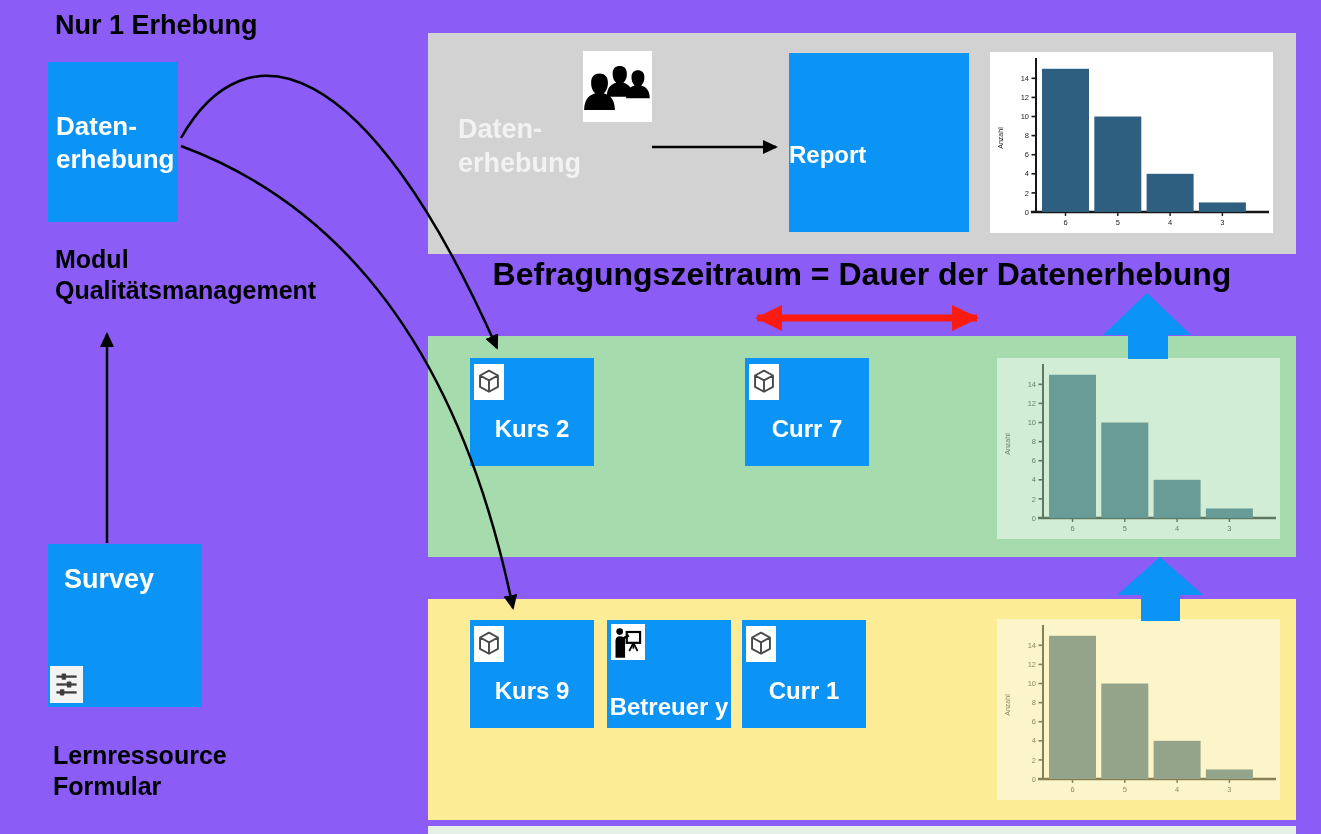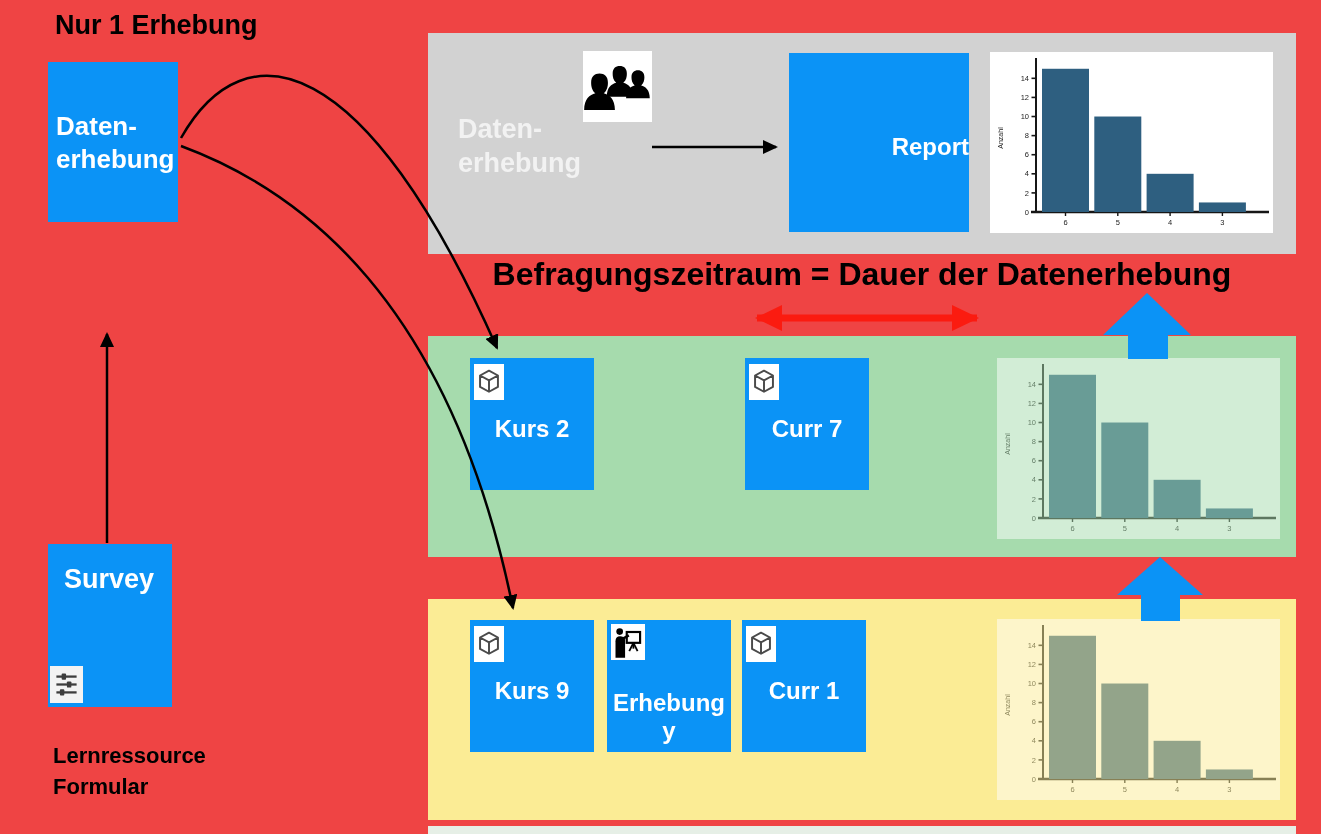--- a/index.html
+++ b/index.html
@@ -1,43 +1,43 @@
 <!DOCTYPE html>
 <html style="--blue: #0b93f6; --gray: #d2d2d2; --green: #a6dbad; --yellow: #fbec95; --strip: #e6efe6;"><head>
 <meta charset="utf-8">
 <style>
   html,body{margin:0;padding:0;background:#fff;}
   .canvas{
-    position:relative;width:1321px;height:834px;background:#ef4444;overflow:hidden;
+    position:relative;width:1321px;height:834px;background:#8b5cf6;overflow:hidden;
     font-family:"Liberation Sans","DejaVu Sans",sans-serif;
   }
   .panel{position:absolute;left:428px;width:868px;height:221px;}
   .panel.gray{top:33px;background:var(--gray);}
   .panel.green{top:336px;background:var(--green);}
   .panel.yellow{top:599px;background:var(--yellow);}
   .footer-strip{position:absolute;left:428px;top:826px;width:868px;height:8px;background:var(--strip);}
 
   .heading{position:absolute;font-weight:700;color:#000;white-space:pre-line;}
   .h-top{left:55px;top:10px;font-size:27px;}
   .h-modul{left:55px;top:244px;font-size:25px;line-height:31px;}
-  .h-lern{left:53px;top:740px;font-size:22px;line-height:31px;}
+  .h-lern{left:53px;top:740px;font-size:25px;line-height:31px;}
   .h-timeline{left:428px;top:256px;width:868px;text-align:center;font-size:32px;}
 
   .bluebox{position:absolute;background:var(--blue);color:#fff;font-weight:700;}
   .datenbox{left:48px;top:62px;width:130px;height:160px;}
   .datenbox .lbl{position:absolute;left:8px;top:48px;font-size:26px;line-height:33px;white-space:pre-line;}
-  .surveybox{left:48px;top:544px;width:124px;height:163px;}
+  .surveybox{left:48px;top:544px;width:154px;height:163px;}
   .surveybox .lbl{position:absolute;left:16px;top:20px;font-size:27px;}
   .reportbox{left:789px;top:53px;width:180px;height:179px;}
-  .reportbox .lbl{position:absolute;left:0;right:0;top:80px;text-align:right;font-size:24px;}
+  .reportbox .lbl{position:absolute;left:0;right:0;top:88px;text-align:left;font-size:24px;}
 
   .gray-label{position:absolute;left:458px;top:112px;font-size:27px;line-height:34px;
               font-weight:700;color:#f2f2f2;white-space:pre-line;}
 
-  .course{width:124px;height:132px;}
+  .course{width:124px;height:108px;}
   .course-label{position:absolute;left:0;right:0;text-align:center;font-size:24px;font-weight:700;color:#fff;}
   .course-label.mid{top:57px;}
   .course-label.bottom{bottom:7px;}
   .icon-tile{position:absolute;left:4px;top:6px;width:30px;height:36px;background:#fff;
              display:flex;align-items:center;justify-content:center;}
   .icon-tile.presenter{width:34px;height:36px;top:4px;}
   .icon-tile.people{position:absolute;left:583px;top:51px;width:69px;height:71px;background:#fff;}
   .icon-tile.sliders{left:2px;top:122px;width:33px;height:37px;background:#f3f3f3;}
 
   .chart-card{position:absolute;width:283px;height:181px;background:#fff;}
@@ -58,20 +58,22 @@
   <div class="panel yellow"></div>
   <div class="footer-strip"></div>
 
   <div class="heading h-top">Nur 1 Erhebung</div>
 
   <div class="bluebox datenbox">
     <span class="lbl">Daten-
 erhebung</span>
   </div>
 
+  <div class="heading h-modul">Modul
+Qualitätsmanagement</div>
 
   <div class="bluebox surveybox">
     <span class="lbl">Survey</span>
     <span class="icon-tile sliders">
       <svg width="29" height="33" viewBox="0 0 33 37">
         <line x1="5" y1="9.5" x2="28" y2="9.5" stroke="#3d3d3d" stroke-width="2.6"></line>
         <line x1="5" y1="18.5" x2="28" y2="18.5" stroke="#3d3d3d" stroke-width="2.6"></line>
         <line x1="5" y1="27.5" x2="28" y2="27.5" stroke="#3d3d3d" stroke-width="2.6"></line>
         <rect x="11" y="6" width="5" height="7" rx="1" fill="#3d3d3d"></rect>
         <rect x="17" y="15" width="5" height="7" rx="1" fill="#3d3d3d"></rect>
@@ -213,21 +215,21 @@
       <svg width="30" height="32" viewBox="0 0 36 38">
         <circle cx="8" cy="6.5" r="4" fill="#000"></circle>
         <path d="M3 38 L3 18 Q3 12 8.5 12 Q13 12 14.5 16 L14.5 38 Z" fill="#000"></path>
         <line x1="12" y1="15" x2="19" y2="11" stroke="#000" stroke-width="3"></line>
         <rect x="16.5" y="7" width="16" height="13" fill="none" stroke="#000" stroke-width="2.6"></rect>
         <line x1="24.5" y1="20" x2="19.5" y2="30" stroke="#000" stroke-width="2.2"></line>
         <line x1="24.5" y1="20" x2="29.5" y2="30" stroke="#000" stroke-width="2.2"></line>
         <line x1="24.5" y1="20" x2="24.5" y2="27" stroke="#000" stroke-width="2.2"></line>
       </svg>
     </span>
-    <span class="course-label bottom">Erhebung y</span>
+    <span class="course-label bottom">Betreuer y</span>
   </div>
 
   <div class="bluebox course" style="left:742px;top:620px">
     <span class="icon-tile">
       <svg width="26" height="30" viewBox="0 0 32 36">
         <path d="M16 4 L27 10 L27 24 L16 30 L5 24 L5 10 Z M5 10 L16 16 L27 10 M16 16 L16 30" fill="none" stroke="#4a4a4a" stroke-width="2.4" stroke-linejoin="round"></path>
       </svg>
     </span>
     <span class="course-label mid">Curr 1</span>
   </div>

